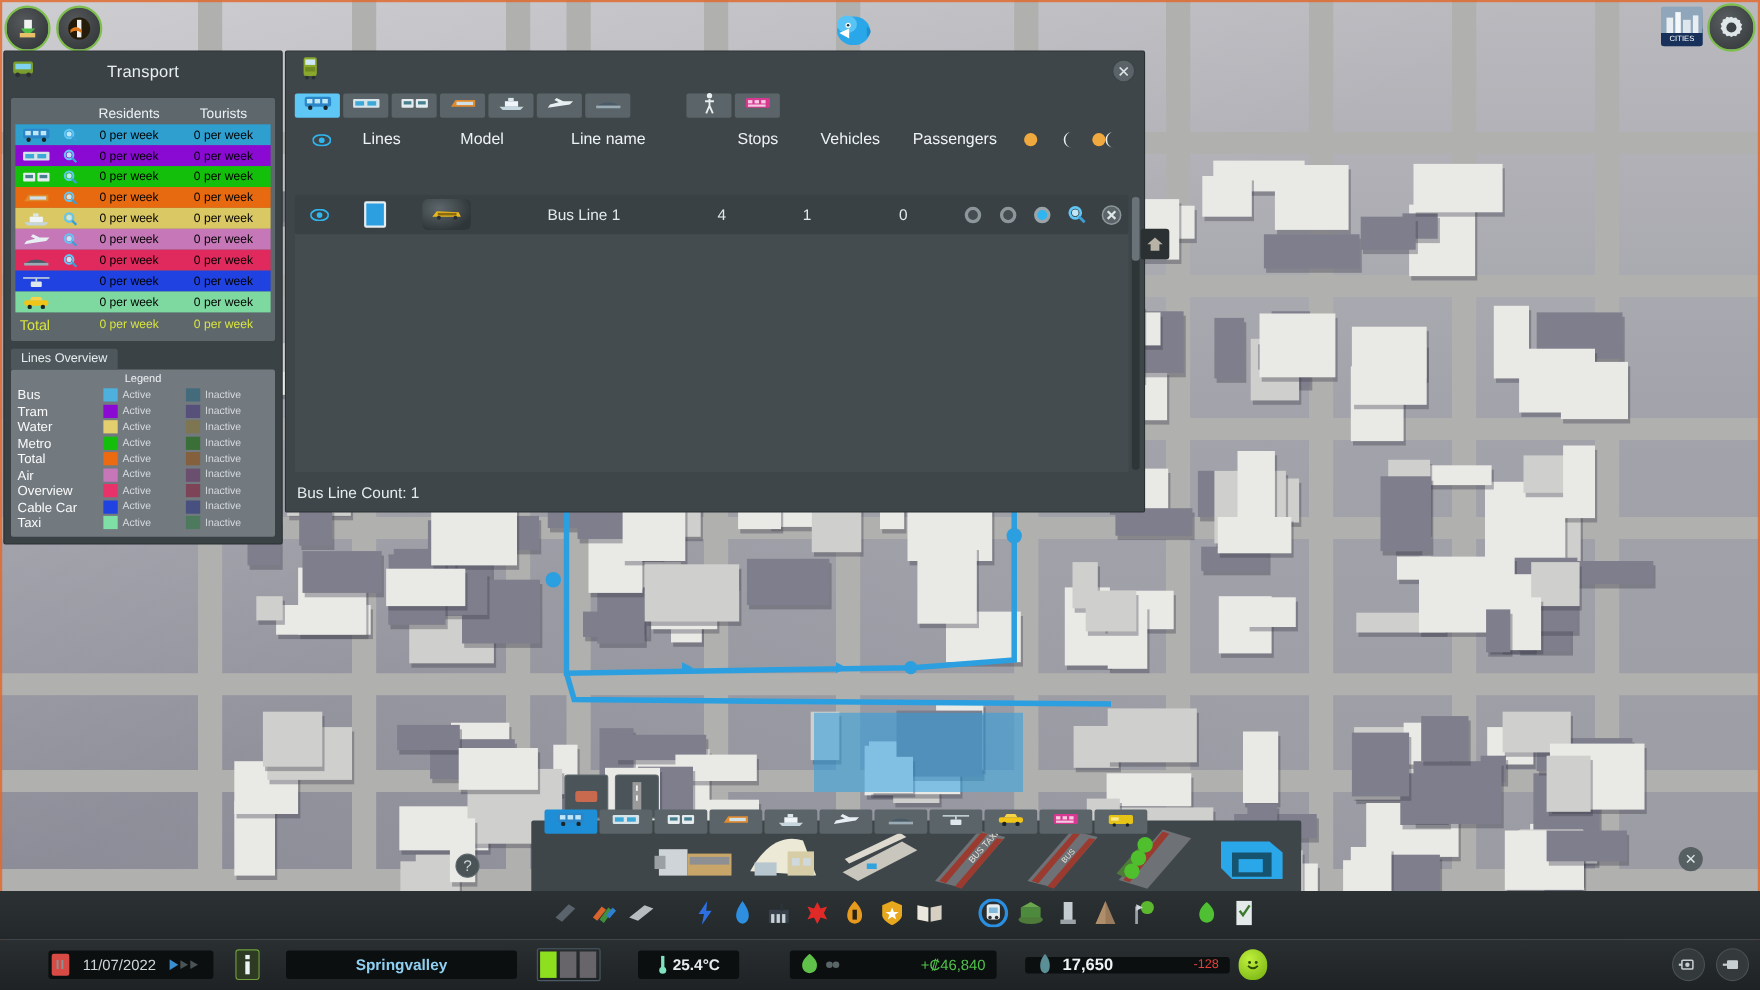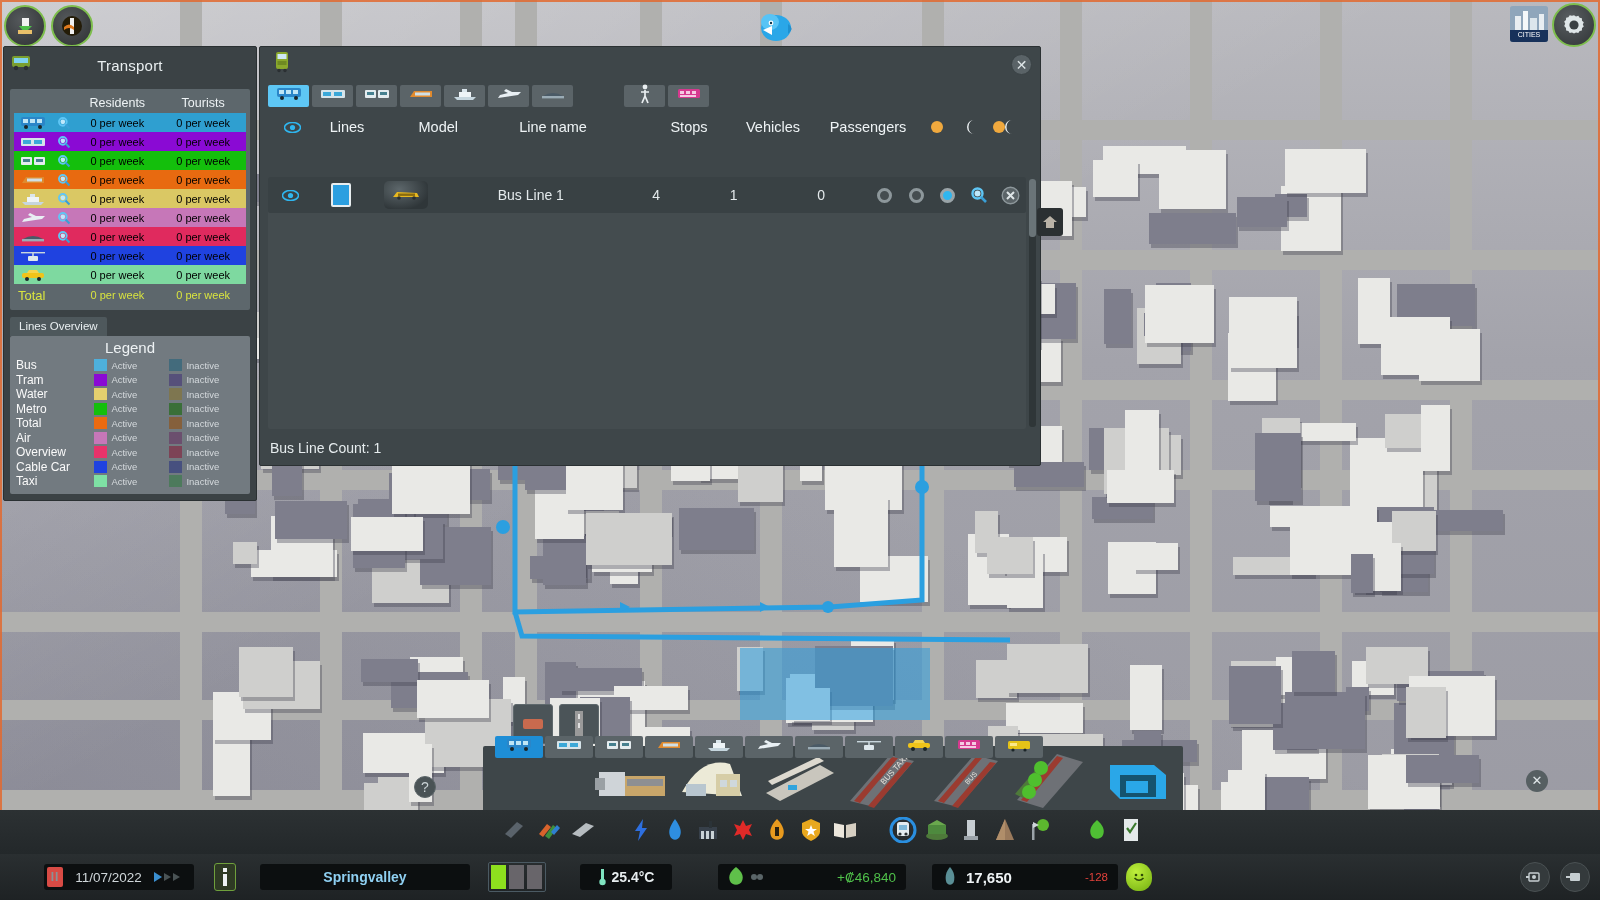--- a/index.html
+++ b/index.html
@@ -46,21 +46,21 @@
   .tp-row .ic2 { width:22px; display:flex; align-items:center; justify-content:center;}
   .tp-row .v1 { width:88px; text-align:center; font-size:11px; }
   .tp-row .v2 { width:88px; text-align:center; font-size:11px; }
   .tp-total { display:flex; align-items:center; height:20px; margin-top:1px;}
   .tp-total .lbl { width:62px; color:#d9e43f; font-size:13px; padding-left:4px;}
   .tp-total .v { width:88px; text-align:center; color:#d9e43f; font-size:11px;}
 
   .lines-tab { margin:3px 0 0 6px; display:inline-block; background:#4e585c;
       color:#e8eef0; font-size:11.5px; padding:3px 9px 4px; border-radius:2px 2px 0 0;}
   .legend-box { margin:0 6px 6px; background:#727a80; border-radius:2px; padding:2px 6px 5px;}
-  .legend-title { text-align:center; color:#eef2f4; font-size:15px; padding:1px 0 2px;}
+  .legend-title { text-align:center; color:#eef2f4; font-size:10px; padding:1px 0 2px;}
   .legend-row { display:flex; align-items:center; height:14.5px; }
   .legend-row .nm { width:92px; color:#fafafa; font-size:12px; }
   .legend-row .sw { width:16px; height:12px; margin-right:4px;}
   .legend-row .st { width:68px; color:#d5dadd; font-size:9.5px;}
 
   
   #lines-dialog {
     position:absolute; left:259px; top:46px; width:782px; height:420px;
     background:#3e4649; border:1px solid #2b3133; border-radius:2px;
   }
@@ -166,21 +166,21 @@
   .sb-bars { margin-left:18px; width:58px;height:30px; display:flex; gap:3px; align-items:flex-end;
      border:1px solid #4b5a63; padding:2px; border-radius:2px;}
   .sb-bars i { display:block; width:15px; background:#68656a;}
   .sb-bars i.g { background:#8ee01e;}
   .sb-temp { margin-left:34px; width:92px;height:26px;background:#0c0f10;border-radius:3px;
      display:flex;align-items:center;justify-content:center;gap:5px;}
   .sb-temp span{color:#e6ecee;font-size:14px;font-weight:bold;}
   .sb-money{ margin-left:46px; width:188px;height:26px;background:#0c0f10;border-radius:3px;
      display:flex;align-items:center;position:relative;}
   .sb-money .amt{position:absolute;right:10px;color:#4fc04a;font-size:13.5px;}
-  .sb-pop { margin-left:26px; width:186px;height:26px;background:#0c0f10;border-radius:3px;
+  .sb-pop { margin-left:26px; width:186px;height:15px;background:#0c0f10;border-radius:3px;
      display:flex;align-items:center;position:relative;}
   .sb-pop .num{ margin-left:34px; color:#eef3f5; font-size:15px; font-weight:bold;}
   .sb-pop .chg{ position:absolute; right:10px; color:#e0413a; font-size:11.5px;}
   .happy { margin-left:8px; width:26px;height:28px;border-radius:50% 50% 45% 45%;
      background:radial-gradient(circle at 38% 32%,#bff03c,#72ae10);
      display:flex;align-items:center;justify-content:center;}
   .sb-right { position:absolute; right:10px; display:flex; gap:10px;}
   .rbtn { width:30px;height:30px;border-radius:50%;background:#343a3c;border:1px solid #4a5153;
      display:flex;align-items:center;justify-content:center;cursor:pointer;}
 

